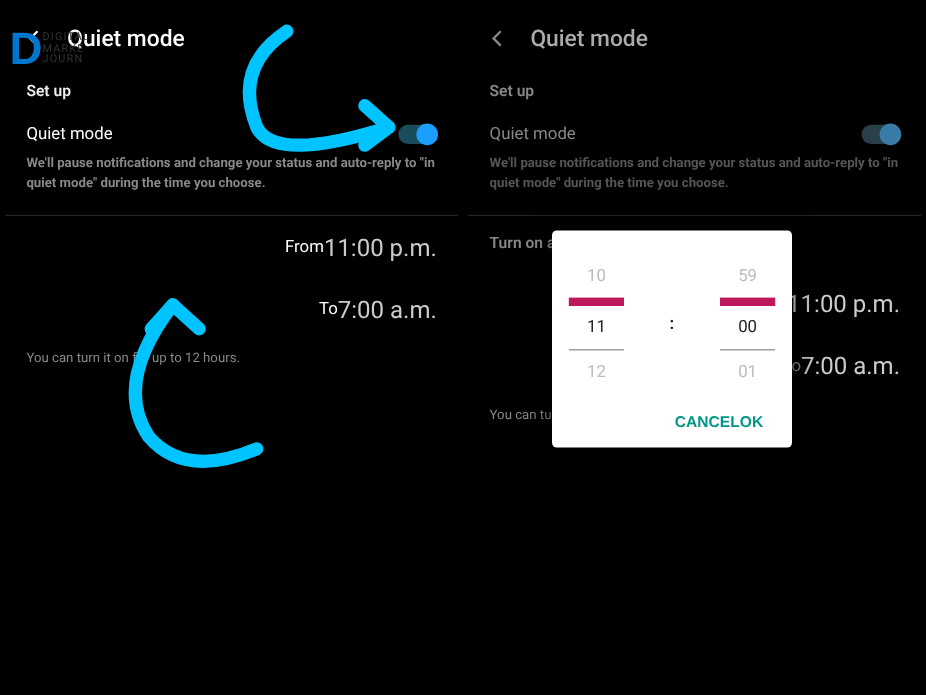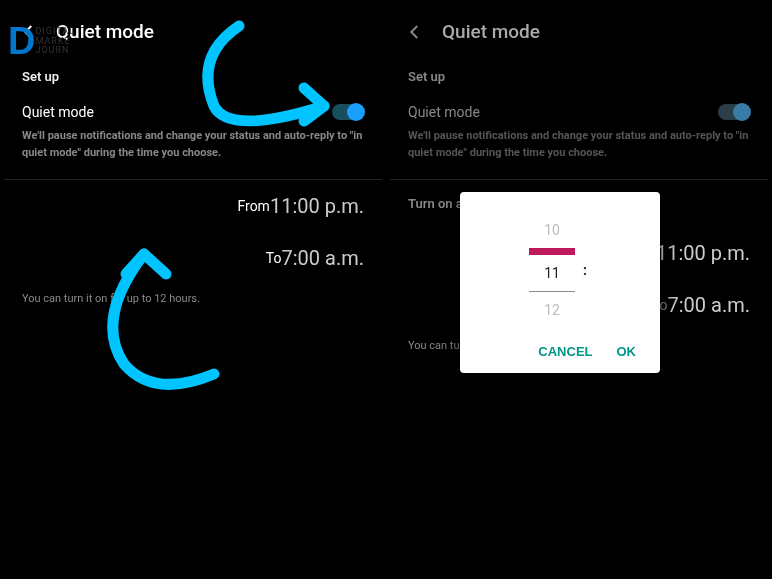--- a/index.html
+++ b/index.html
@@ -145,21 +145,21 @@
       width: 200px;
       border-radius: 4px;
       padding: 20px 14px 8px;
       box-shadow: 0 8px 24px rgba(0,0,0,0.6);
       position: absolute;
       top: 188px;
       left: 70px;
     }
     .picker-cols {
       display: flex;
-      justify-content: center;
+      justify-content: space-between;
       align-items: center;
       gap: 4px;
       font-size: 14px;
     }
     .picker-col {
       display: flex;
       flex-direction: column;
       align-items: center;
       width: 46px;
     }
@@ -175,21 +175,20 @@
       border-bottom: 1px solid #888;
     }
     .picker-colon {
       color: #222;
       font-weight: bold;
       padding: 0 4px;
     }
     .dialog-buttons {
       display: flex;
       justify-content: flex-end;
-      gap: 24px;
       padding: 16px 10px 6px;
     }
     .dialog-btn {
       color: #009688;
       font-size: 13px;
       font-weight: 600;
       background: none;
       border: none;
       cursor: pointer;
     }
@@ -276,20 +275,25 @@
 
   <div class="dialog-backdrop">
     <div class="dialog">
       <div class="picker-cols">
         <div class="picker-col">
           <div class="picker-item">10</div>
           <div class="picker-item selected">11</div>
           <div class="picker-item">12</div>
         </div>
         <div class="picker-colon">:</div>
+        <div class="picker-col">
+          <div class="picker-item">59</div>
+          <div class="picker-item selected">00</div>
+          <div class="picker-item">01</div>
+        </div>
       </div>
       <div class="dialog-buttons">
         <button class="dialog-btn">CANCEL</button>
         <button class="dialog-btn">OK</button>
       </div>
     </div>
   </div>
 </div>
 
 </body></html>

